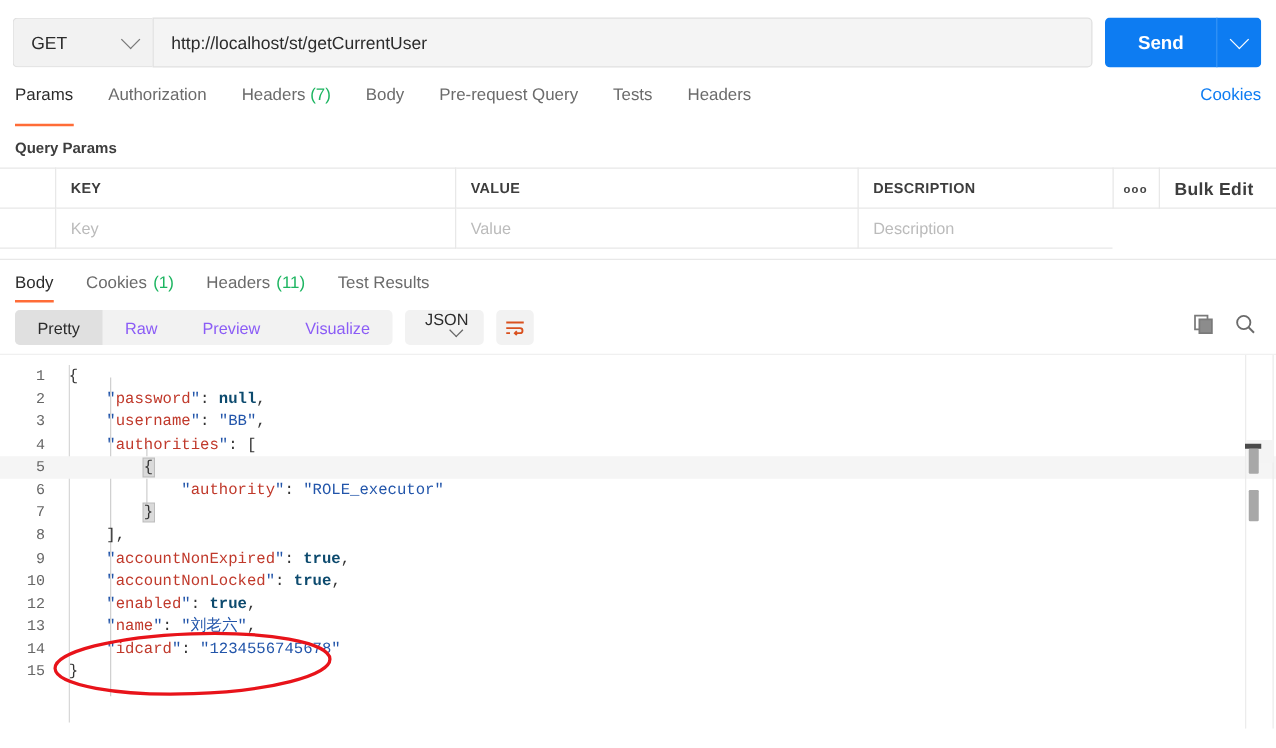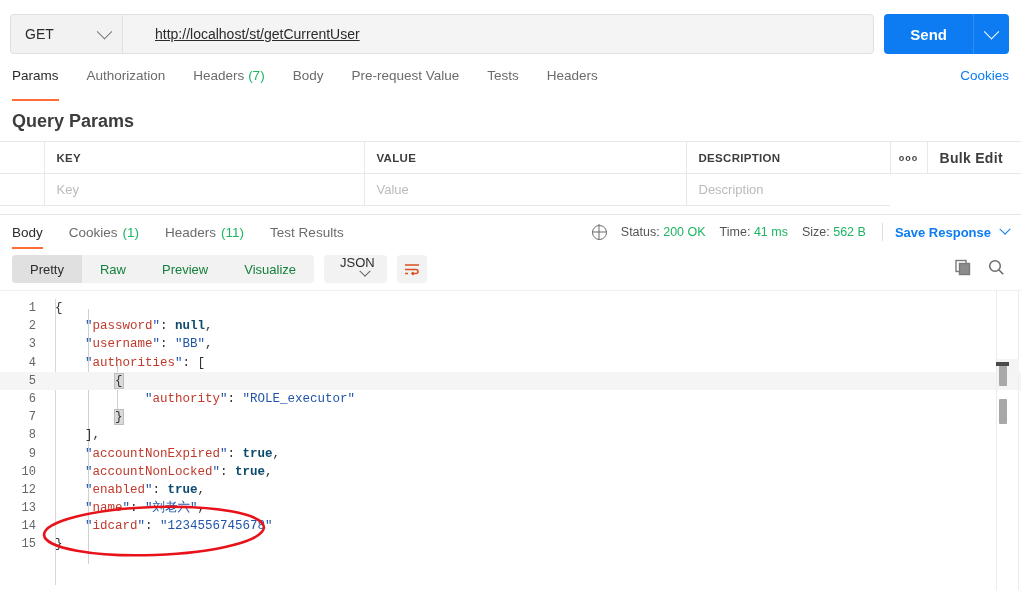--- a/index.html
+++ b/index.html
@@ -44,26 +44,25 @@
     border-bottom: 1.6px solid #777;
     transform: rotate(45deg) translate(-2px,-2px);
   }
   .url-input {
     flex: 1;
     height: 40px;
     background: #f4f4f4;
     border: 1px solid #e0e0e0;
     border-left: 1px solid #e0e0e0;
     border-radius: 0 4px 4px 0;
-    padding: 0 32px;
+    padding: 0 14px;
     font-size: 14px;
     color: #2b2b2b;
     outline: none;
     font-family: "Liberation Sans", sans-serif;
-    text-decoration: underline;
   }
   .send-wrap {
     display: flex;
     margin-left: 10px;
     height: 40px;
     border-radius: 4px;
     overflow: hidden;
   }
   .send-btn {
     background: #0d7cf2;
@@ -122,21 +121,21 @@
   .cookies-link {
     margin-left: auto;
     color: #0d7cf2;
     font-size: 13.5px;
     padding-bottom: 9px;
     cursor: pointer;
   }
 
   
   .qp-title {
-    font-size: 18px;
+    font-size: 12px;
     font-weight: bold;
     color: #3d3d3d;
     padding: 10px 24px 9px 12px;
   }
 
   .params-table {
     width: 100%;
     border-collapse: collapse;
     table-layout: fixed;
   }
@@ -276,21 +275,21 @@
     background: #f2f2f2;
     border-radius: 4px;
     overflow: hidden;
     height: 28px;
   }
   .seg {
     display: flex;
     align-items: center;
     padding: 0 18px;
     font-size: 13px;
-    color: #15803d;
+    color: #8b5cf6;
     cursor: pointer;
   }
   .seg.active {
     background: #e0e0e0;
     color: #2b2b2b;
   }
   .json-select {
     display: flex;
     align-items: center;
     background: #f2f2f2;
@@ -457,21 +456,21 @@
       <span>Authorization</span>
     </div>
     <div class="rtab">
       <span>Headers</span>
       <span class="badge-count">(7)</span>
     </div>
     <div class="rtab">
       <span>Body</span>
     </div>
     <div class="rtab">
-      <span>Pre-request Value</span>
+      <span>Pre-request Query</span>
     </div>
     <div class="rtab">
       <span>Tests</span>
     </div>
     <div class="rtab">
       <span>Headers</span>
     </div>
     <div class="cookies-link">Cookies</div>
   </div>
 
@@ -515,40 +514,20 @@
       <span class="badge-count" style="margin-left:5px">(1)</span>
     </div>
     <div class="rsp-tab">
       <span>Headers</span>
       <span class="badge-count" style="margin-left:5px">(11)</span>
     </div>
     <div class="rsp-tab">
       <span>Test Results</span>
     </div>
 
-    <div class="resp-meta">
-      <span class="globe-icon"></span>
-      <span class="meta-item">
-        <span>Status:</span>
-        <span class="meta-val">200 OK</span>
-      </span>
-      <span class="meta-item">
-        <span>Time:</span>
-        <span class="meta-val">41 ms</span>
-      </span>
-      <span class="meta-item">
-        <span>Size:</span>
-        <span class="meta-val">562 B</span>
-      </span>
-      <span class="meta-sep"></span>
-      <span class="save-resp">
-        <span>Save Response</span>
-        <span class="chev"></span>
-      </span>
-    </div>
   </div>
 
   <div class="fmt-bar">
     <div class="seg-group">
       <div class="seg active">Pretty</div>
       <div class="seg">Raw</div>
       <div class="seg">Preview</div>
       <div class="seg">Visualize</div>
     </div>
     <div class="json-select">

